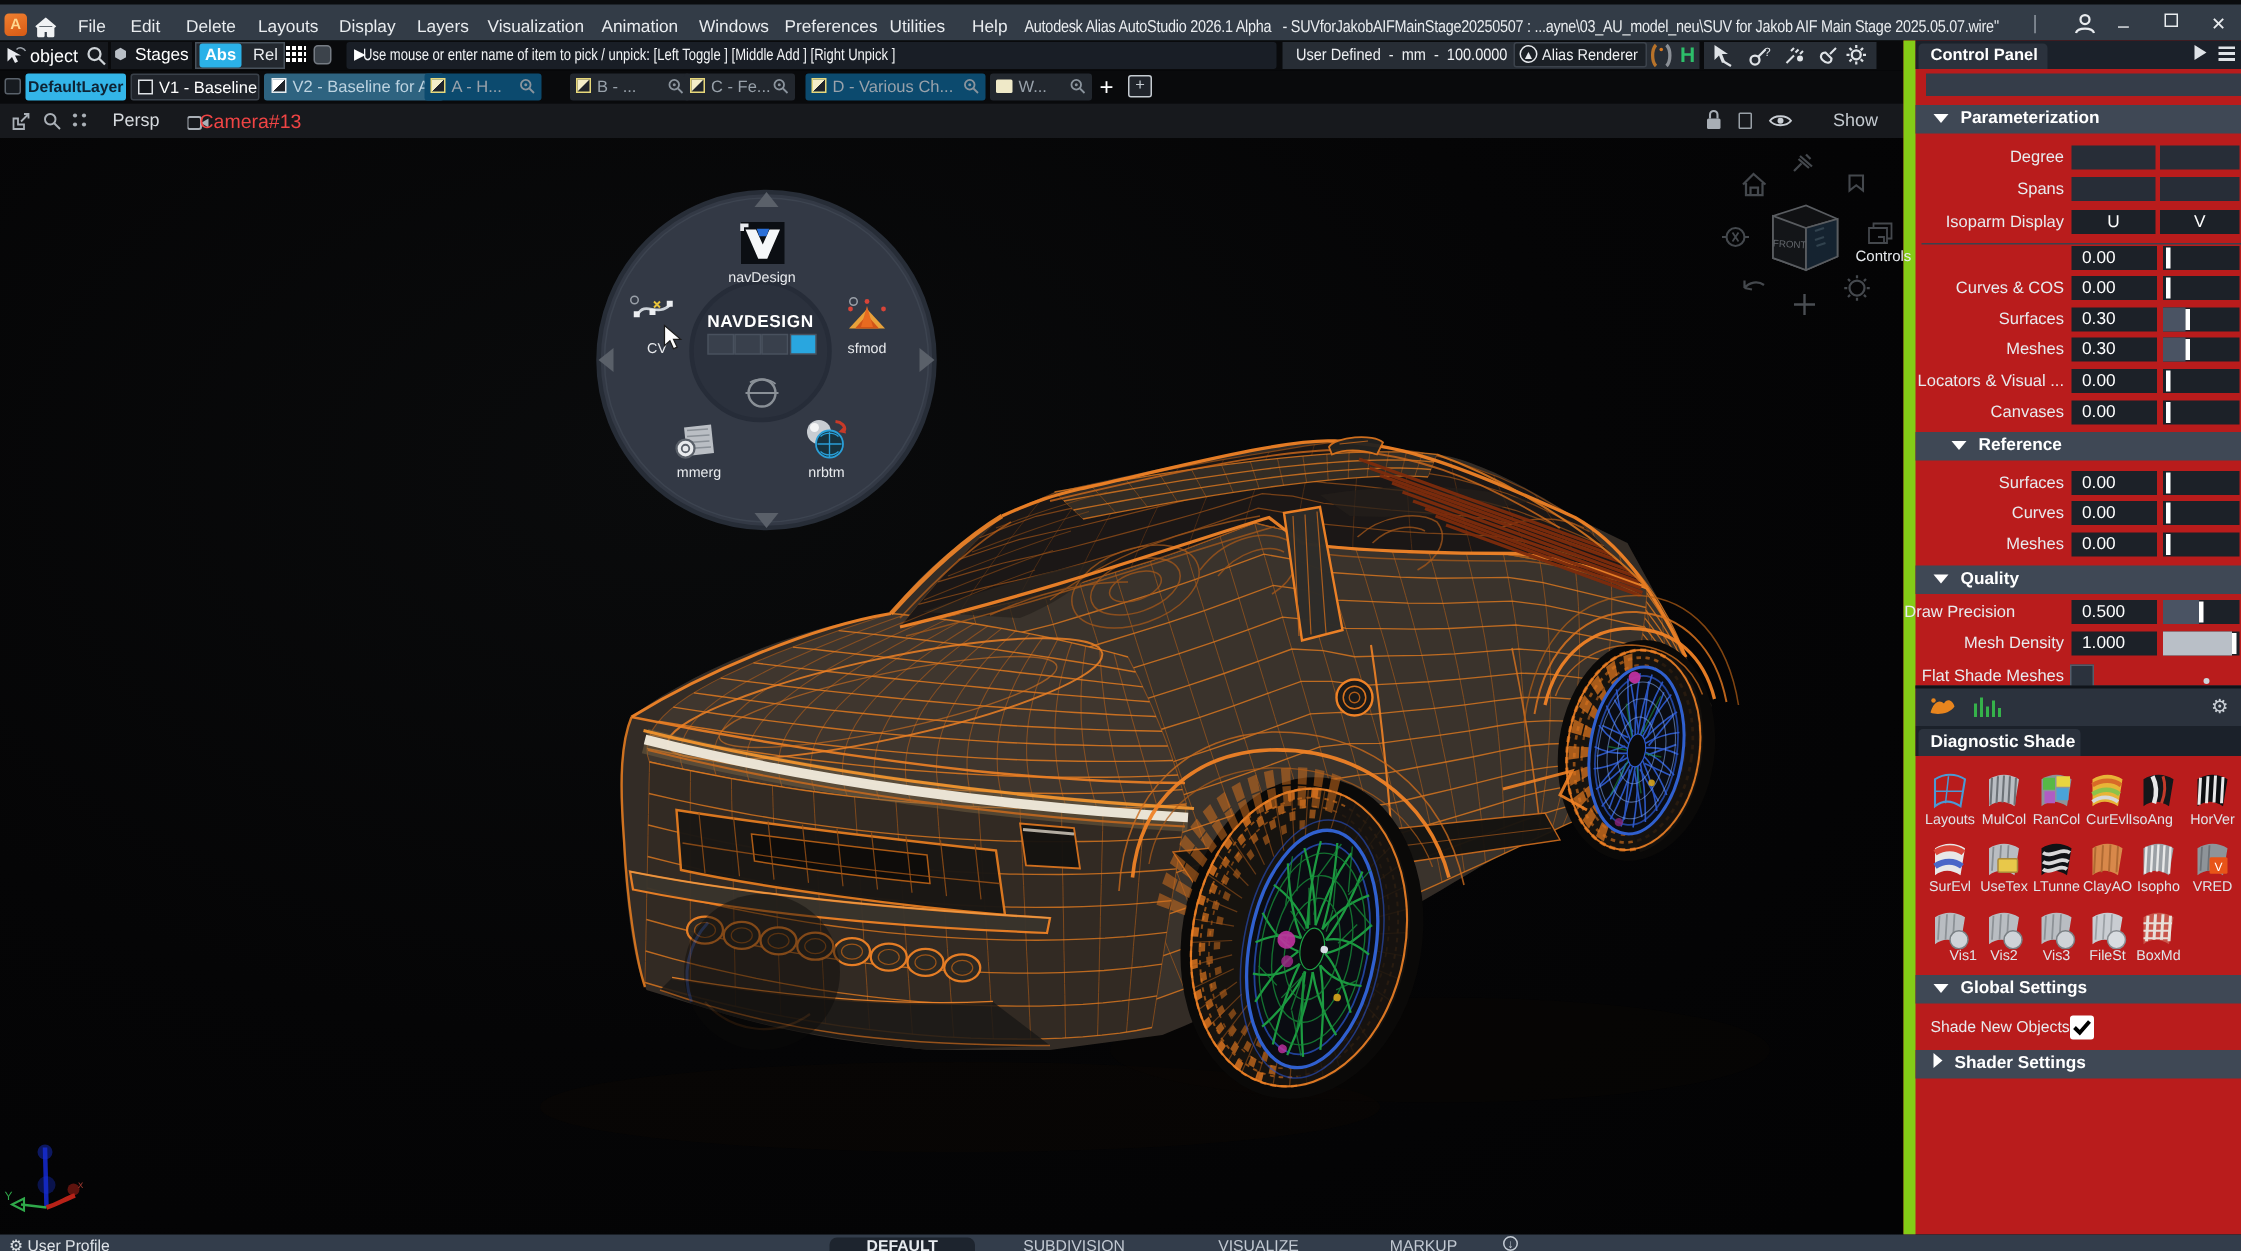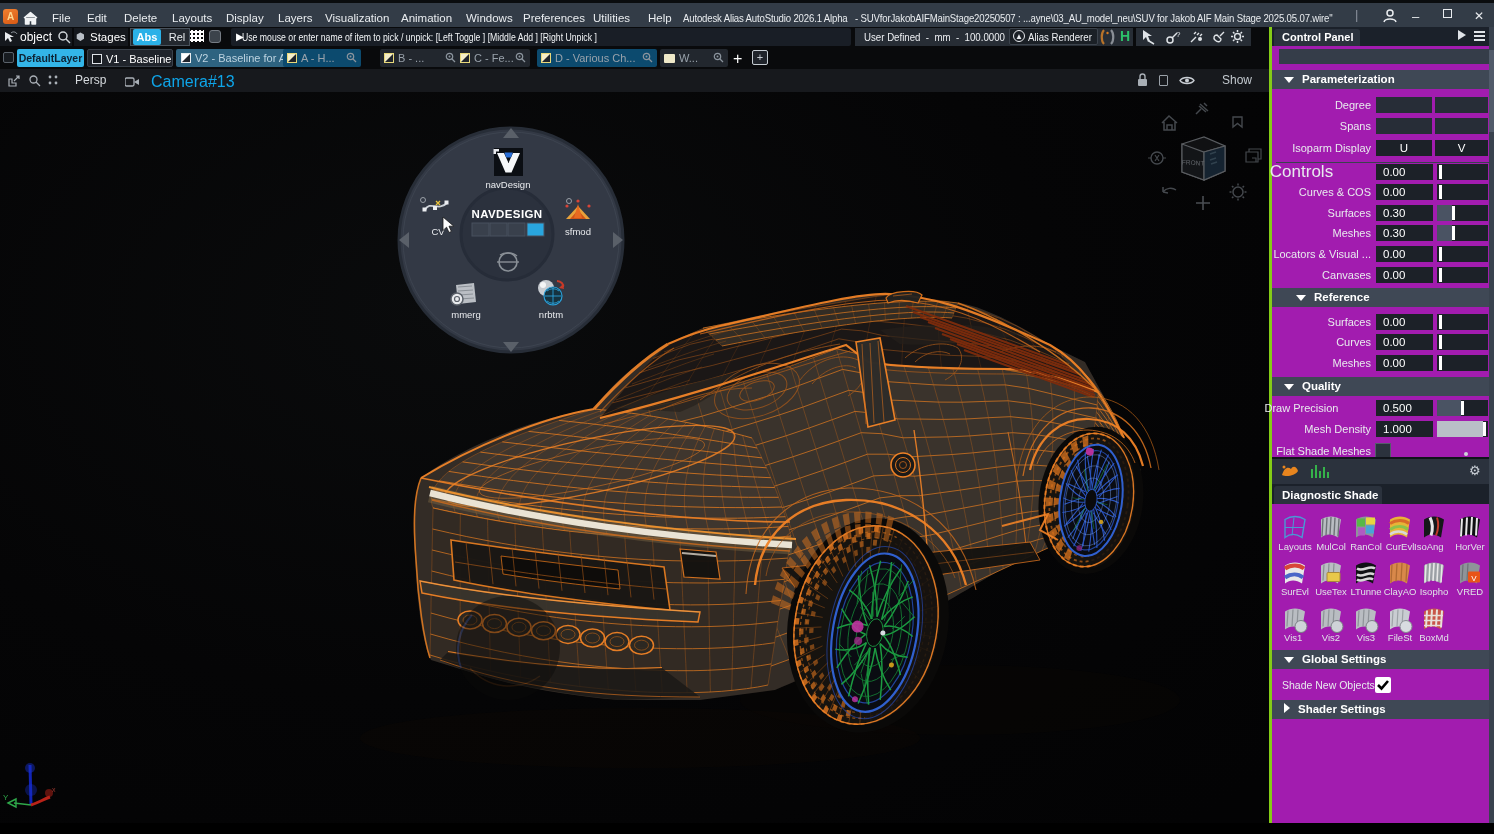--- a/index.html
+++ b/index.html
@@ -13,21 +13,21 @@
 #row2{position:absolute;left:0;top:27px;width:1494px;height:20px;background:#090a0c}
 .seg{position:absolute;top:1px;height:18px;background:#15181d;color:#e7eaec;font-size:12px;line-height:18px}
 
 #row3{position:absolute;left:0;top:47px;width:1494px;height:22px;background:#090a0c}
 .ltab{position:absolute;top:2px;height:18px;font-size:11px;line-height:18px;border-radius:2px}
 
 #row4{position:absolute;left:0;top:69px;width:1271px;height:23px;background:#17191d;color:#ced2d6;font-size:12px}
 
 #vp{position:absolute;left:0;top:92px;width:1271px;height:731px;background:radial-gradient(1100px 700px at 35% 30%, #0a0b0c 0%, #050506 55%, #030304 100%);overflow:hidden}
 
-#panel{position:absolute;left:1269px;top:27px;width:225px;height:796px;background:#a21caf;border-left:3px solid #84cc16}
+#panel{position:absolute;left:1269px;top:27px;width:225px;height:796px;background:#b91c1c;border-left:8px solid #84cc16}
 
 #botbar{position:absolute;left:0;top:823px;width:1494px;height:11px;background:#333d4b;color:#dfe3e8;font-size:11px}
 .btab{position:absolute;top:2px;height:14px;font-size:10.5px;color:#c3cad3;line-height:12px;text-align:center}
 </style></head>
 <body>
 <div id="root">
 
 <div id="titlebar">
   <div class="abs" style="left:3px;top:6px;width:15px;height:15px;background:linear-gradient(160deg,#f08030,#d85a15);border-radius:3px;color:#ffd890;font-weight:bold;font-size:10px;text-align:center;line-height:15px">A</div>
   <div class="abs" style="left:23px;top:8px;width:15px;height:14px"><svg width="17" height="15">
@@ -185,21 +185,21 @@
             <circle cx="9" cy="3" r="1.4"></circle>
             <circle cx="3" cy="9" r="1.4"></circle>
             <circle cx="9" cy="9" r="1.4"></circle>
           </g>
         </svg></div>
   <div class="abs" style="left:75px;top:4px;font-size:12px;color:#d6dade">Persp</div>
   <div class="abs" style="left:125px;top:7px;width:15px;height:10px"><svg width="15" height="10">
           <rect x="0" y="1" width="9" height="8" rx="1.5" fill="none" stroke="#aab0b7" stroke-width="1.3"></rect>
           <path d="M9,5 L14,2 L14,8 Z" fill="#aab0b7"></path>
         </svg></div>
-  <div class="abs" style="left:151px;top:4px;font-size:16px;color:#0ea5e9">Camera#13</div>
+  <div class="abs" style="left:133px;top:4px;font-size:13px;color:#ef4444">Camera#13</div>
   <div class="abs" style="left:1136px;top:4px;width:13px;height:14px"><svg width="13" height="14">
           <rect x="2" y="6" width="9" height="7" rx="1" fill="#a8aeb5"></rect>
           <path d="M4,6 L4,3.5 a2.5 2.5 0 0 1 5,0 L9,6" fill="none" stroke="#a8aeb5" stroke-width="1.4"></path>
         </svg></div>
   <div class="abs" style="left:1159px;top:6px;width:9px;height:11px;border:1.5px solid #9aa1a8;border-radius:1px"></div>
   <div class="abs" style="left:1179px;top:6px;width:16px;height:11px"><svg width="16" height="11">
           <path d="M1,5.5 C4,1.5 12,1.5 15,5.5 C12,9.5 4,9.5 1,5.5 Z" fill="none" stroke="#c9ced4" stroke-width="1.3"></path>
           <circle cx="8" cy="5.5" r="2" fill="#c9ced4"></circle>
         </svg></div>
   <div class="abs" style="left:1222px;top:4px;font-size:12px;color:#c3c9cf">Show</div>
@@ -892,21 +892,21 @@
 <div class="abs" style="left:-40px;top:70px;width:139px;height:16px;color:#e8ebee;font-size:11px;line-height:16px;text-align:right;white-space:nowrap">Degree</div>
 <div class="abs" style="left:104px;top:70px;width:56px;height:16px;background:#272d37"></div>
 <div class="abs" style="left:163px;top:70px;width:53px;height:16px;background:#272d37"></div>
 <div class="abs" style="left:-40px;top:91px;width:139px;height:16px;color:#e8ebee;font-size:11px;line-height:16px;text-align:right;white-space:nowrap">Spans</div>
 <div class="abs" style="left:104px;top:91px;width:56px;height:16px;background:#272d37"></div>
 <div class="abs" style="left:163px;top:91px;width:53px;height:16px;background:#272d37"></div>
 <div class="abs" style="left:-40px;top:112.5px;width:139px;height:16px;color:#e8ebee;font-size:11px;line-height:16px;text-align:right;white-space:nowrap">Isoparm Display</div>
 <div class="abs" style="left:104px;top:112.5px;width:56px;height:16px;background:#1c2128;color:#fff;font-size:11.5px;line-height:16px;text-align:center;">U</div>
 <div class="abs" style="left:163px;top:112.5px;width:53px;height:16px;background:#1c2128;color:#fff;font-size:11.5px;line-height:16px;text-align:center;">V</div>
 <div class="abs" style="left:4px;top:135px;width:213px;height:1px;background:#3a424e"></div>
-<div class="abs" style="left:-40px;top:136.5px;width:139px;height:16px;color:#e8ebee;font-size:17px;line-height:16px;text-align:center;white-space:nowrap">Controls</div>
+<div class="abs" style="left:-40px;top:136.5px;width:139px;height:16px;color:#e8ebee;font-size:10px;line-height:16px;text-align:left;white-space:nowrap">Controls</div>
 <div class="abs" style="left:104px;top:136.5px;width:57px;height:16px;background:#1c2128;color:#fff;font-size:11.5px;line-height:16px;padding-left:7px;">0.00</div>
 <div class="abs" style="left:165px;top:136.5px;width:51px;height:16px;background:#1c2128"></div>
 <div class="abs" style="left:167px;top:137.5px;width:3px;height:14px;background:#fff"></div>
 <div class="abs" style="left:-40px;top:157px;width:139px;height:16px;color:#e8ebee;font-size:11px;line-height:16px;text-align:right;white-space:nowrap">Curves &amp; COS</div>
 <div class="abs" style="left:104px;top:157px;width:57px;height:16px;background:#1c2128;color:#fff;font-size:11.5px;line-height:16px;padding-left:7px;">0.00</div>
 <div class="abs" style="left:165px;top:157px;width:51px;height:16px;background:#1c2128"></div>
 <div class="abs" style="left:167px;top:158px;width:3px;height:14px;background:#fff"></div>
 <div class="abs" style="left:-40px;top:177.5px;width:139px;height:16px;color:#e8ebee;font-size:11px;line-height:16px;text-align:right;white-space:nowrap">Surfaces</div>
 <div class="abs" style="left:104px;top:177.5px;width:57px;height:16px;background:#1c2128;color:#fff;font-size:11.5px;line-height:16px;padding-left:7px;">0.30</div>
 <div class="abs" style="left:165px;top:177.5px;width:51px;height:16px;background:#1c2128"></div>
@@ -1037,21 +1037,21 @@
           <path d="M7,4 L6,20 M12,3 L11,20" stroke="#6d7277" stroke-width="1.2"></path>
           <rect x="12" y="11" width="12" height="11" rx="1" fill="#e85418"></rect>
           <text x="18" y="20" font-size="8" fill="#fff" text-anchor="middle" font-family="Liberation Sans">V</text>
         </svg></div>
 <div class="abs" style="left:178px;top:559px;width:40px;text-align:center;color:#dfe3e7;font-size:9.5px">VRED</div>
 <div class="abs" style="left:9px;top:579px;width:28px;height:27px"><svg width="28" height="27" viewBox="0 0 28 26">
           <path d="M4,5 C10,1 18,1 24,5 L21,23 C15,19 9,19 4,23 Z" fill="#b9bdc2"></path>
           <path d="M7,4 L6,20 M12,3 L11,20 M17,3 L16,20" stroke="#8d9297" stroke-width="1.2"></path>
           <circle cx="20" cy="20" r="6" fill="#cfd3d8" stroke="#7b8085"></circle>
         </svg></div>
-<div class="abs" style="left:12px;top:605px;width:40px;text-align:left;color:#dfe3e7;font-size:9.5px">Vis1</div>
+<div class="abs" style="left:1px;top:605px;width:40px;text-align:right;color:#dfe3e7;font-size:9.5px">Vis1</div>
 <div class="abs" style="left:45px;top:579px;width:28px;height:27px"><svg width="28" height="27" viewBox="0 0 28 26">
           <path d="M4,5 C10,1 18,1 24,5 L21,23 C15,19 9,19 4,23 Z" fill="#b9bdc2"></path>
           <path d="M7,4 L6,20 M12,3 L11,20 M17,3 L16,20" stroke="#8d9297" stroke-width="1.2"></path>
           <circle cx="20" cy="20" r="6" fill="#cfd3d8" stroke="#7b8085"></circle>
         </svg></div>
 <div class="abs" style="left:39px;top:605px;width:40px;text-align:center;color:#dfe3e7;font-size:9.5px">Vis2</div>
 <div class="abs" style="left:80px;top:579px;width:28px;height:27px"><svg width="28" height="27" viewBox="0 0 28 26">
           <path d="M4,5 C10,1 18,1 24,5 L21,23 C15,19 9,19 4,23 Z" fill="#b9bdc2"></path>
           <path d="M7,4 L6,20 M12,3 L11,20 M17,3 L16,20" stroke="#8d9297" stroke-width="1.2"></path>
           <circle cx="20" cy="20" r="6" fill="#cfd3d8" stroke="#7b8085"></circle>
@@ -1072,14 +1072,22 @@
 <div class="abs" style="left:0;top:623px;width:219px;height:19px;background:#3f4855;color:#fff;font-size:11.5px;font-weight:bold;line-height:19px;padding-left:12px"><span style="display:inline-block;width:0;height:0;border-left:5px solid transparent;border-right:5px solid transparent;border-top:6px solid #fff;margin-right:8px"></span>Global Settings</div>
 <div class="abs" style="left:10px;top:650px;color:#e8ebee;font-size:10.5px;line-height:16px;white-space:nowrap">Shade New Objects</div>
 <div class="abs" style="left:103px;top:650px;width:16px;height:16px;background:#fff;border-radius:2px"><svg width="16" height="16">
           <path d="M3,8 L6.5,11.5 L13,4" stroke="#000" stroke-width="2.6" fill="none"></path>
         </svg></div>
 <div class="abs" style="left:0;top:673px;width:219px;height:19px;background:#3f4855;color:#fff;font-size:11.5px;font-weight:bold;line-height:19px;padding-left:12px"><span style="display:inline-block;width:0;height:0;border-top:5px solid transparent;border-bottom:5px solid transparent;border-left:6px solid #fff;margin-right:8px"></span>Shader Settings</div>
 <div class="abs" style="left:217px;top:0;width:6px;height:796px;background:#39424e"></div>
 <div class="abs" style="left:217px;top:23px;width:6px;height:82px;background:#515b6a"></div>
 </div>
 
-
+<div id="botbar">
+  <div class="abs" style="left:6px;top:1px;font-size:10.5px;color:#dfe3e8">⚙ User Profile</div>
+  <div class="btab" style="left:553px;width:97px;background:#1d242e;border-radius:5px 5px 0 0;color:#e8ecf0;font-weight:bold">DEFAULT</div>
+  <div class="btab" style="left:676px;width:80px">SUBDIVISION</div>
+  <div class="btab" style="left:808px;width:62px">VISUALIZE</div>
+  <div class="btab" style="left:920px;width:58px">MARKUP</div>
+  <div class="abs" style="left:1002px;top:1px;width:10px;height:10px;border:1px solid #c3cad3;border-radius:50%;color:#c3cad3;font-size:8px;text-align:center;line-height:10px">↓</div>
 </div>
 
+</div>
+
 </body></html>

